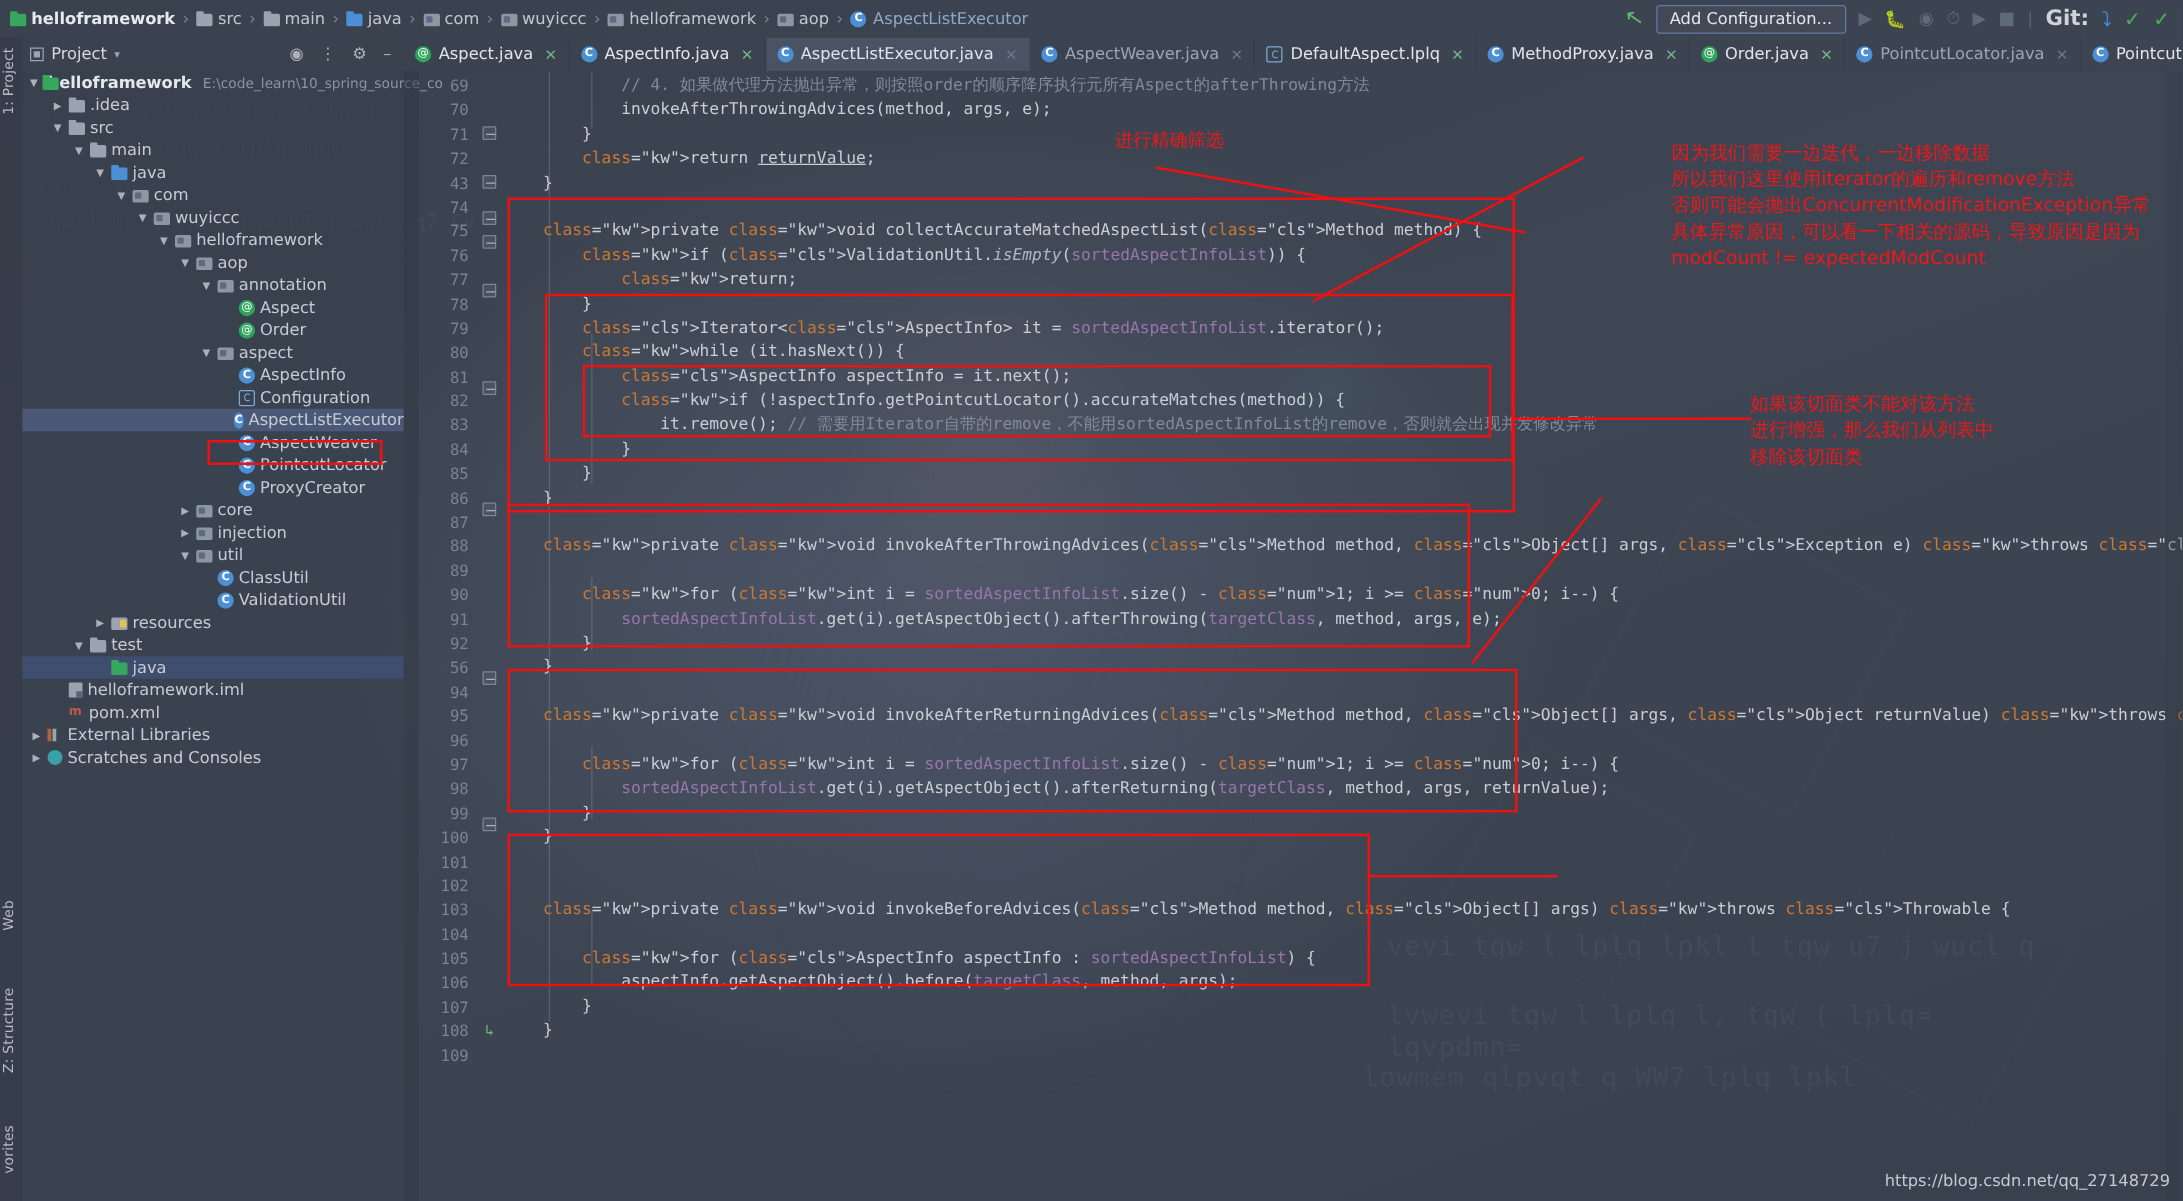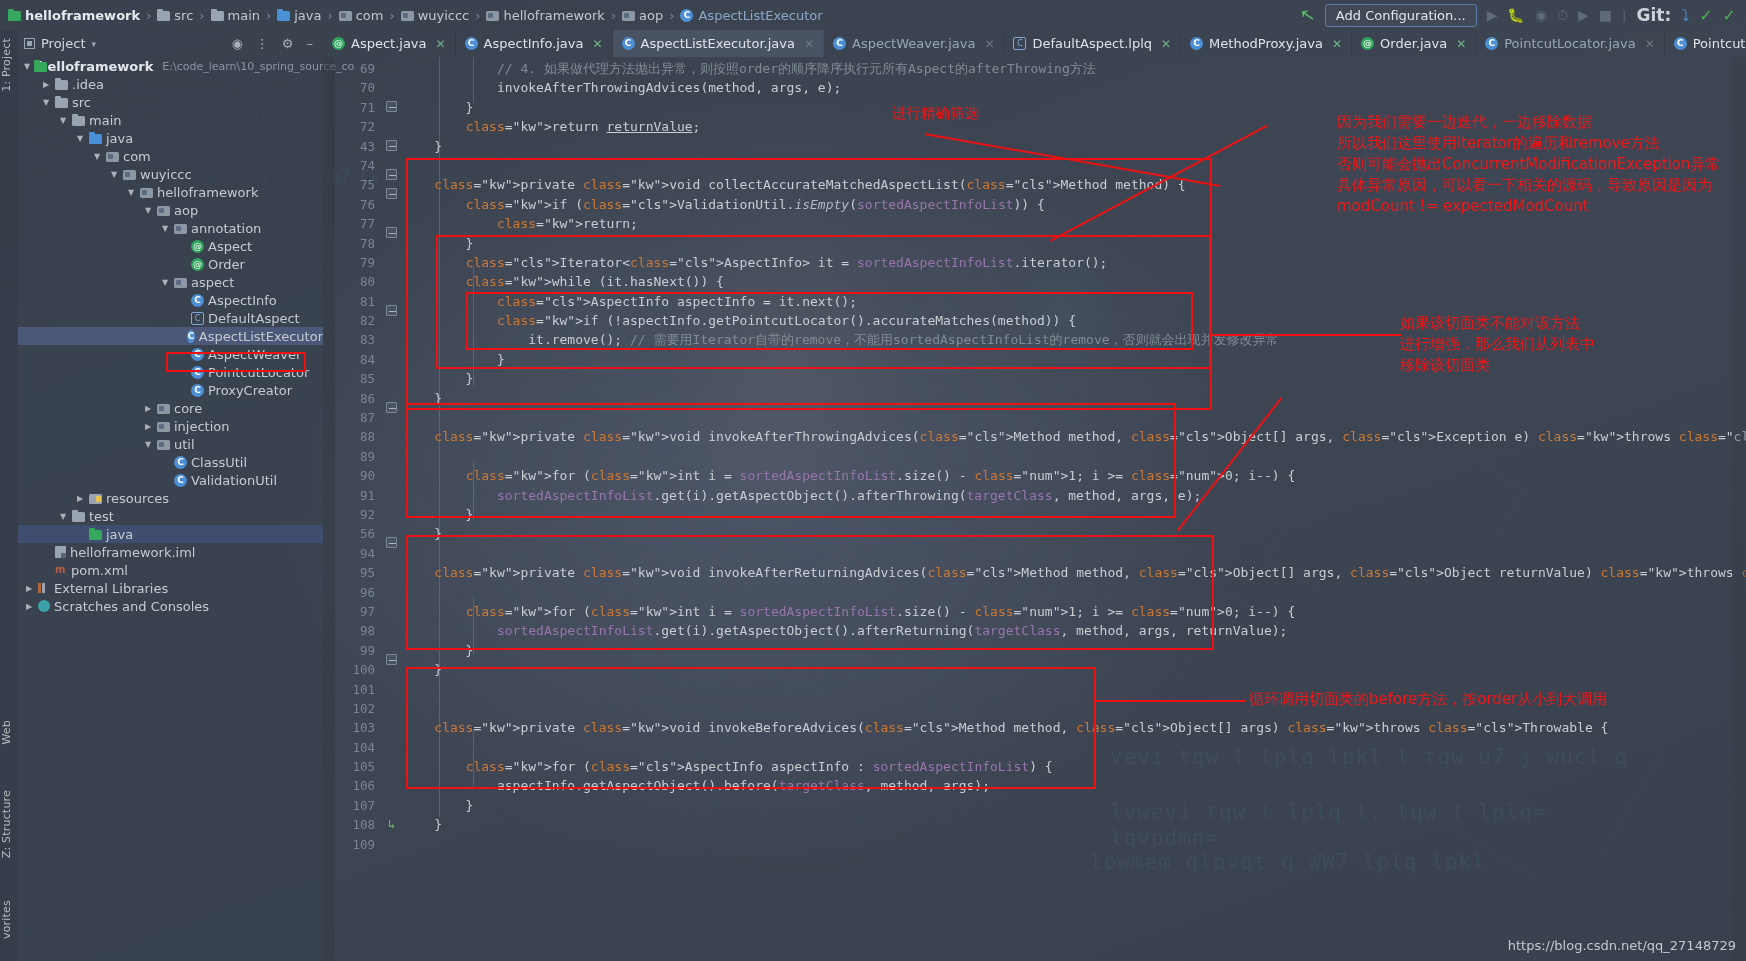--- a/index.html
+++ b/index.html
@@ -411,21 +411,21 @@
           <span class="tlabel">aspect</span>
         </div>
         <div class="trow" style="padding-left: 159px;">
           <span class="tri none">▶</span>
           <span class="cls-ico">C</span>
           <span class="tlabel">AspectInfo</span>
         </div>
         <div class="trow" style="padding-left: 159px;">
           <span class="tri none">▶</span>
           <span class="dflt-ico">C</span>
-          <span class="tlabel">DefaultAspect</span>
+          <span class="tlabel">Configuration</span>
         </div>
         <div class="trow sel" style="padding-left: 159px;">
           <span class="tri none">▶</span>
           <span class="cls-ico">C</span>
           <span class="tlabel">AspectListExecutor</span>
         </div>
         <div class="trow" style="padding-left: 159px;">
           <span class="tri none">▶</span>
           <span class="cls-ico">C</span>
           <span class="tlabel">AspectWeaver</span>
@@ -641,16 +641,15 @@
 
   <div class="note" style="left:892px; top:103px;">进行精确筛选</div>
   <div class="note note-cn" style="left:1400px; top:313px;">如果该切面类不能对该方法
 进行增强，那么我们从列表中
 移除该切面类</div>
   <div class="note note-cn" style="left:1337px; top:112px;">因为我们需要一边迭代，一边移除数据
 所以我们这里使用iterator的遍历和remove方法
 否则可能会抛出ConcurrentModificationException异常
 具体异常原因，可以看一下相关的源码，导致原因是因为
 modCount != expectedModCount</div>
-  <div class="note note-cn" style="left:1249px; top:689px;">循环调用切面类的before方法，按order从小到大调用</div>
 
   <div class="watermark">https://blog.csdn.net/qq_27148729</div>
 </div>
 
 </body></html>

